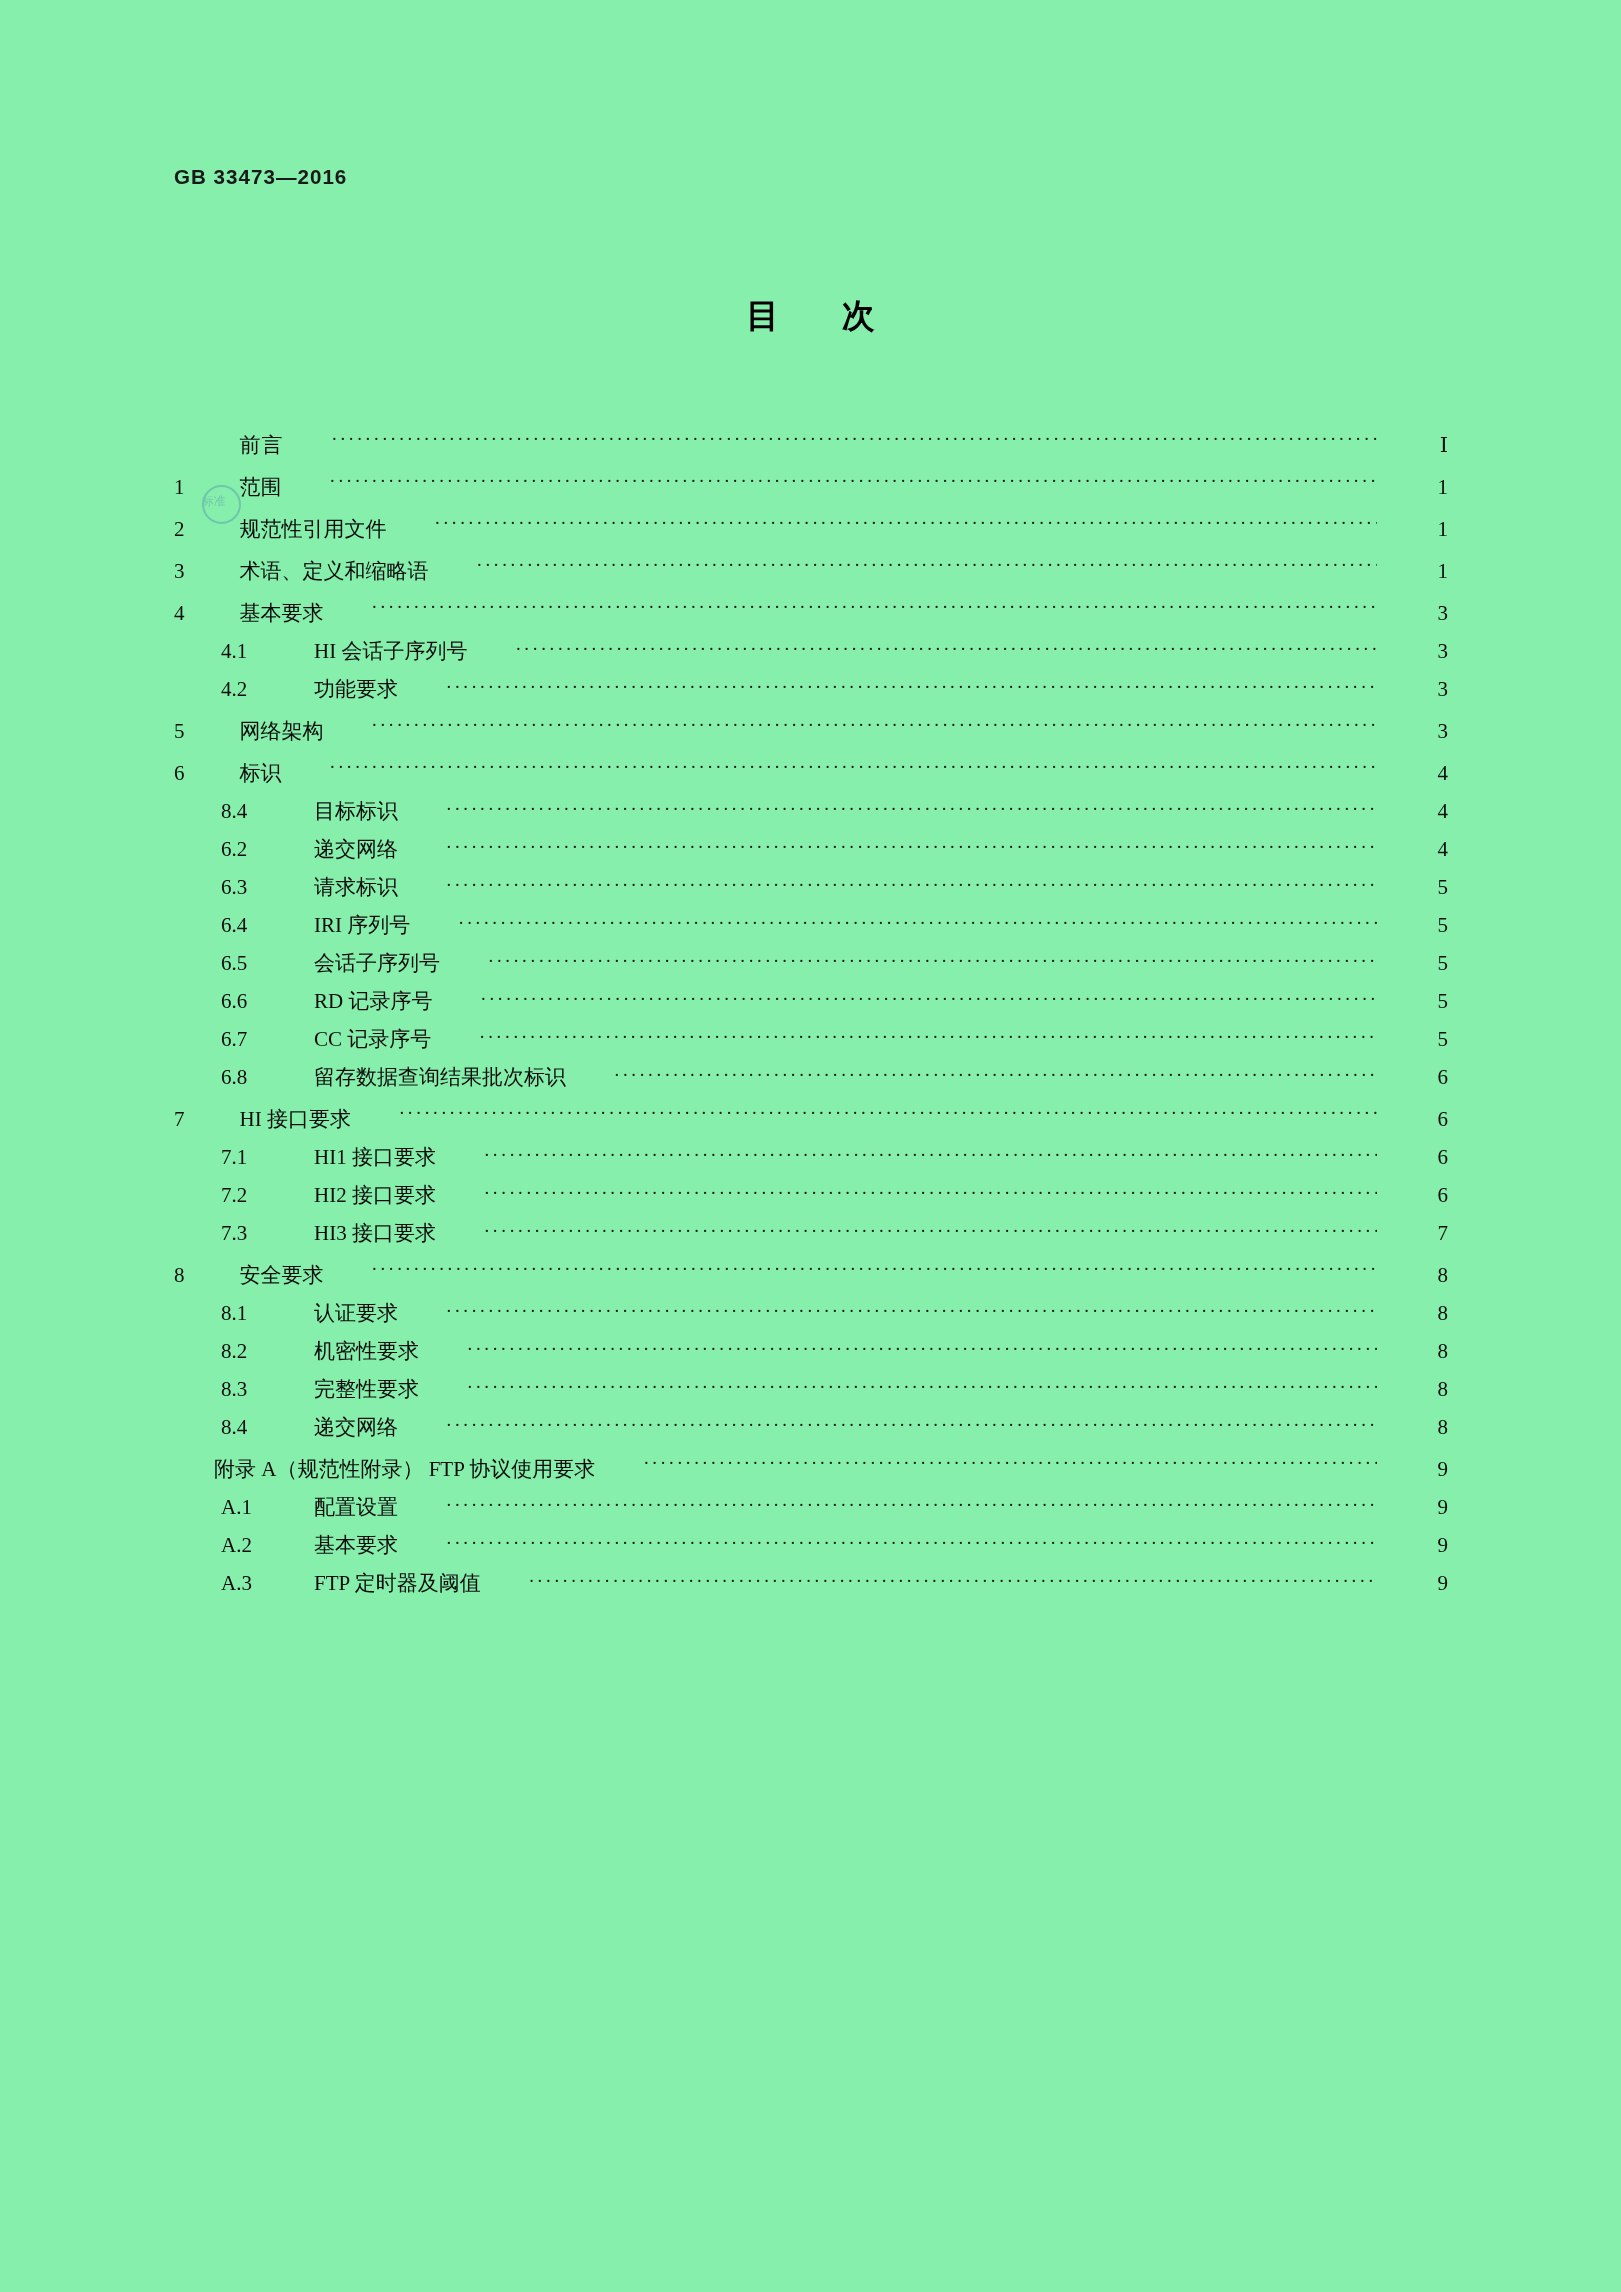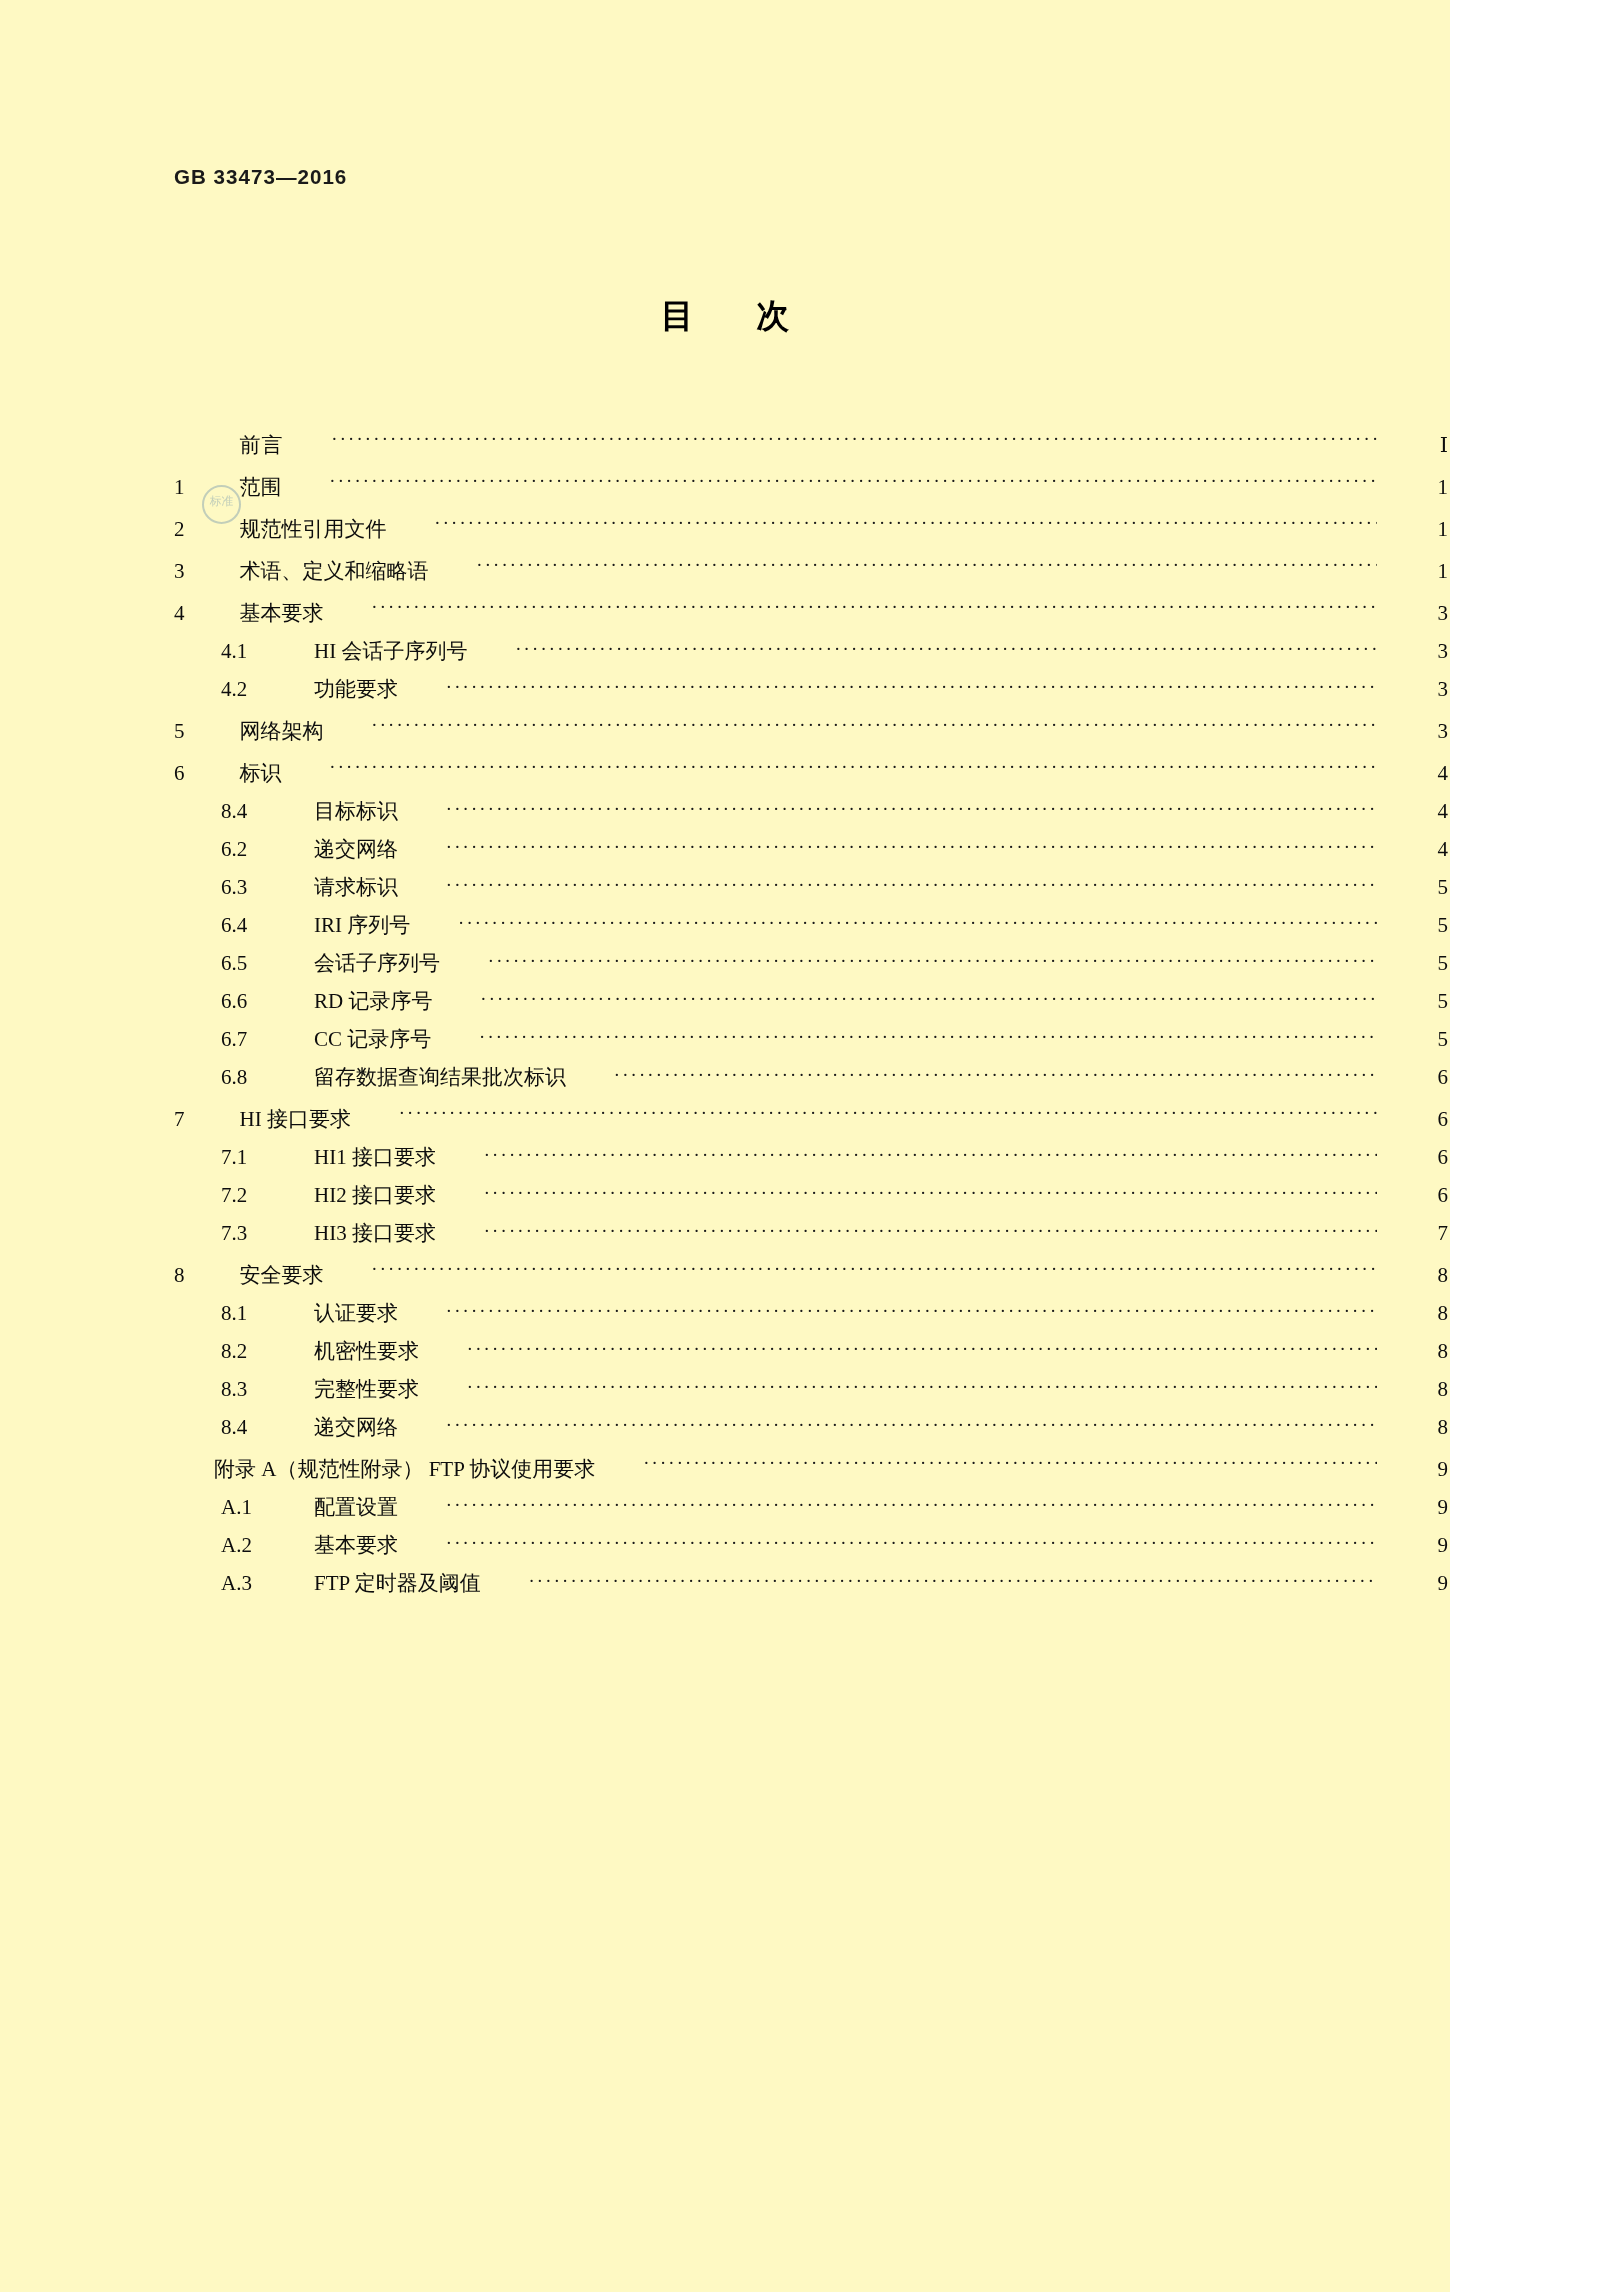--- a/index.html
+++ b/index.html
@@ -2,23 +2,23 @@
 <html><head>
 <meta charset="utf-8">
 <style>
   html, body {
     margin: 0;
     padding: 0;
     background: #ffffff;
   }
   .page {
     position: relative;
-    width: 1450px;
+    width: 1621px;
     height: 2293px;
-    background: #fef9c3;
+    background: #86efac;
     font-family: "Liberation Serif", "DejaVu Serif", serif;
     color: #000000;
     overflow: hidden;
   }
   .header {
     position: absolute;
     left: 174px;
     top: 165px;
     font-family: "Liberation Sans", "DejaVu Sans", sans-serif;
     font-size: 20.6px;
@@ -107,21 +107,21 @@
     left: 0; top: 0;
     width: 39px; height: 39px;
     border: 2px solid #3a6ea5;
     border-radius: 50%;
     box-sizing: border-box;
   }
   .watermark .txt {
     position: absolute;
     left: 0; top: 8.8px;
     width: 39px;
-    text-align: center;
+    text-align: left;
     font-size: 11.8px;
     color: #3a6ea5;
     font-family: "Liberation Sans", sans-serif;
   }
 </style>
 </head>
 <body>
 
 <div class="page">
 

